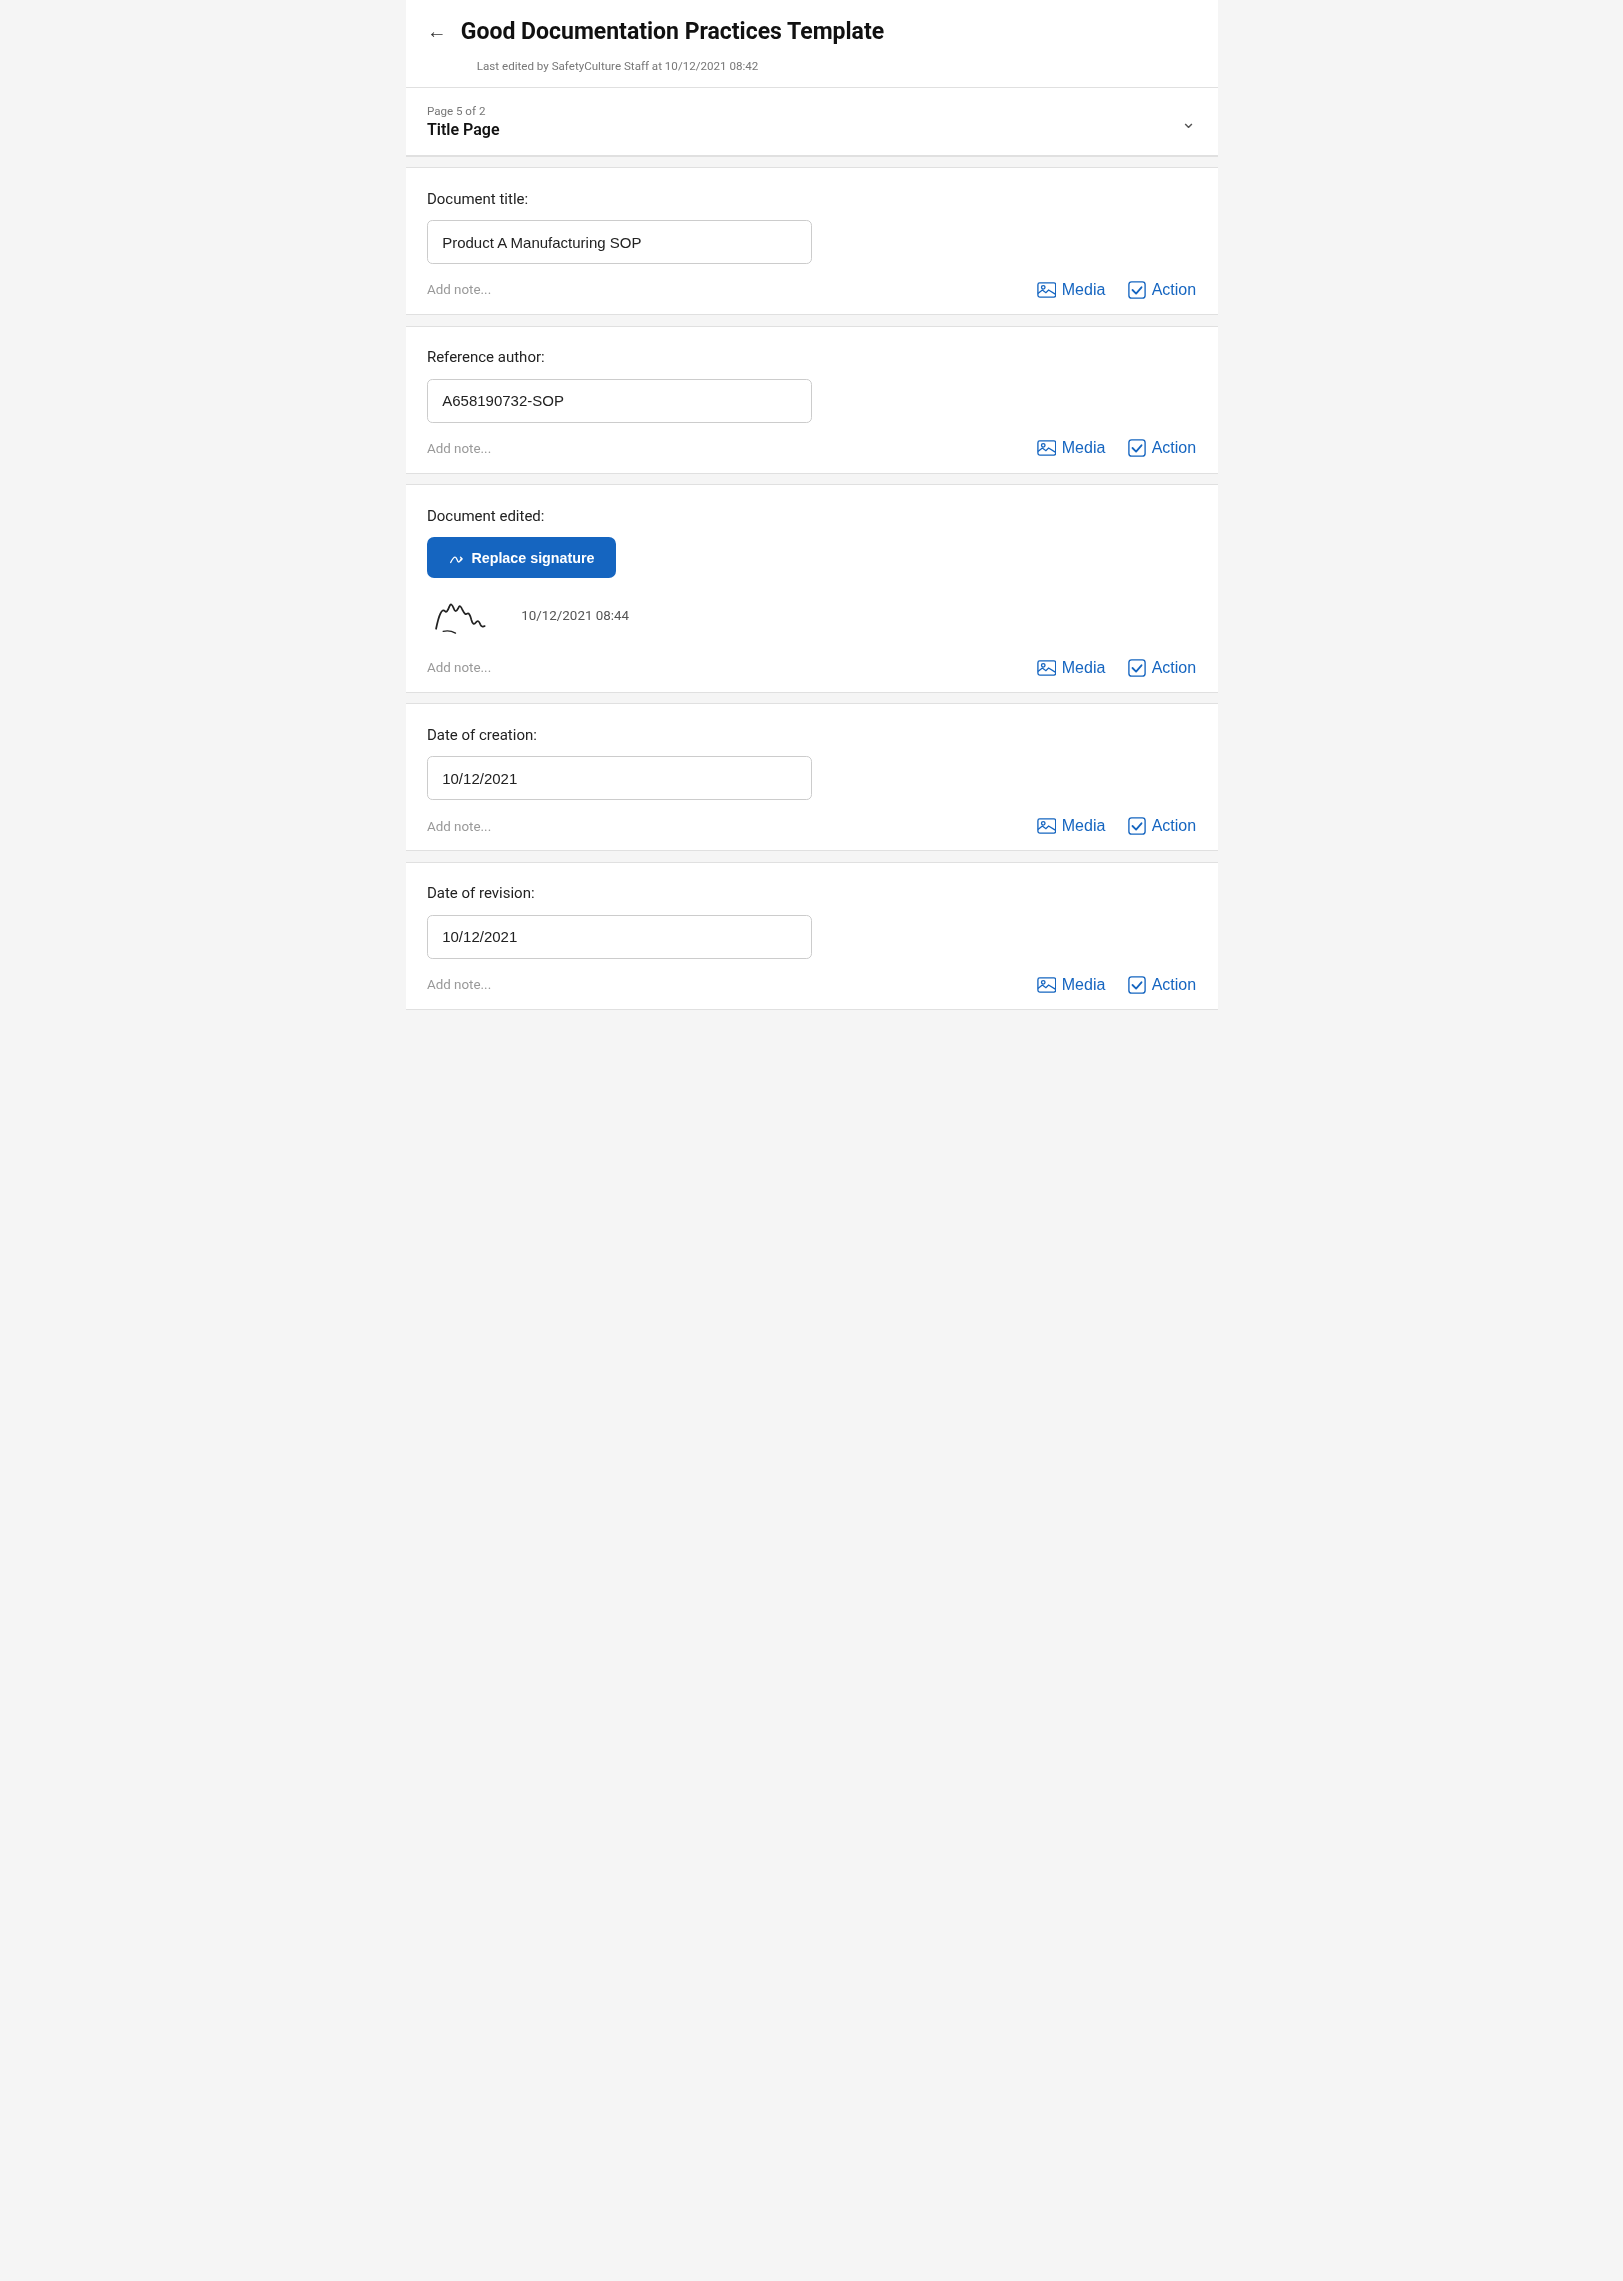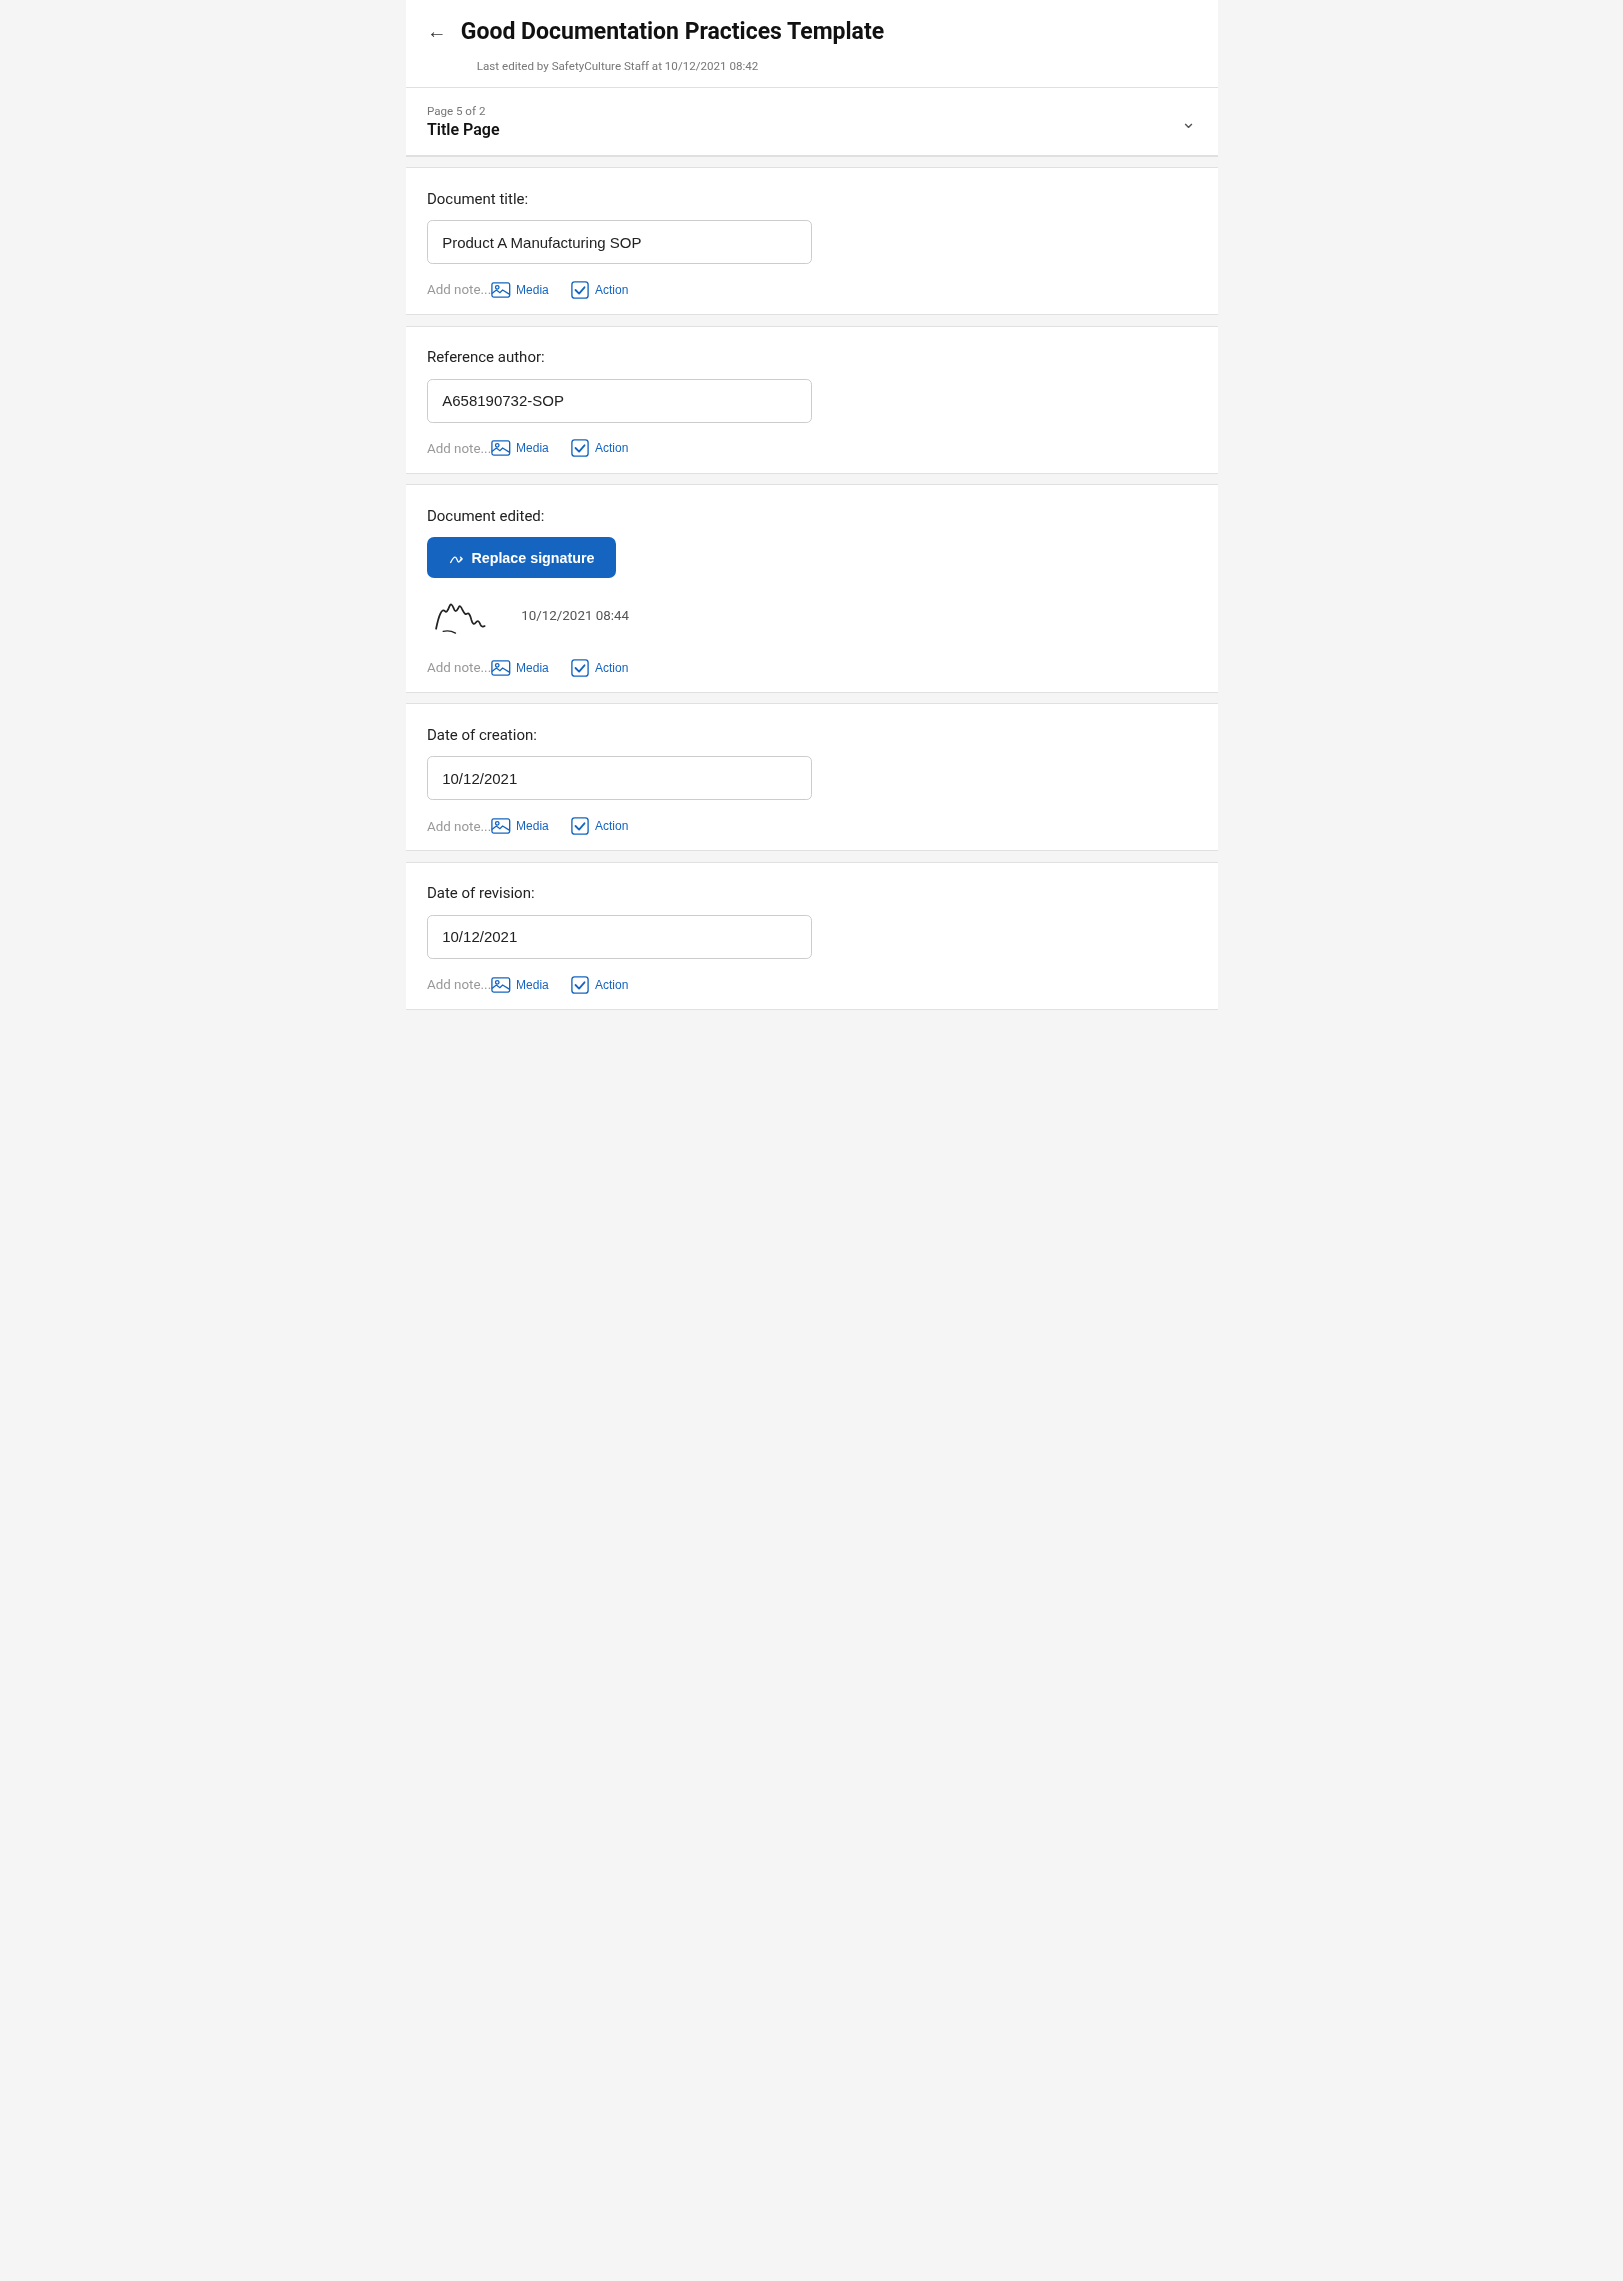--- a/index.html
+++ b/index.html
@@ -105,41 +105,41 @@
       font-size: 15px;
       color: #222;
       width: 50%;
       background: #fff;
       outline: none;
     }
 
     .card-footer {
       display: flex;
       align-items: center;
-      justify-content: flex-start;
+      justify-content: space-between;
       margin-top: 16px;
     }
 
     .add-note {
       font-size: 13.4px;
       color: #999;
       cursor: pointer;
     }
 
     .footer-actions {
       display: flex;
       gap: 21.4px;
       align-items: center;
     }
 
     .action-btn {
       display: flex;
       align-items: center;
       gap: 5.3px;
-      font-size: 12px;
+      font-size: 16px;
       color: #1565c0;
       cursor: pointer;
       background: none;
       border: none;
     }
 
     .action-icon {
       width: 19.6px;
       height: 19.6px;
       display: inline-flex;

